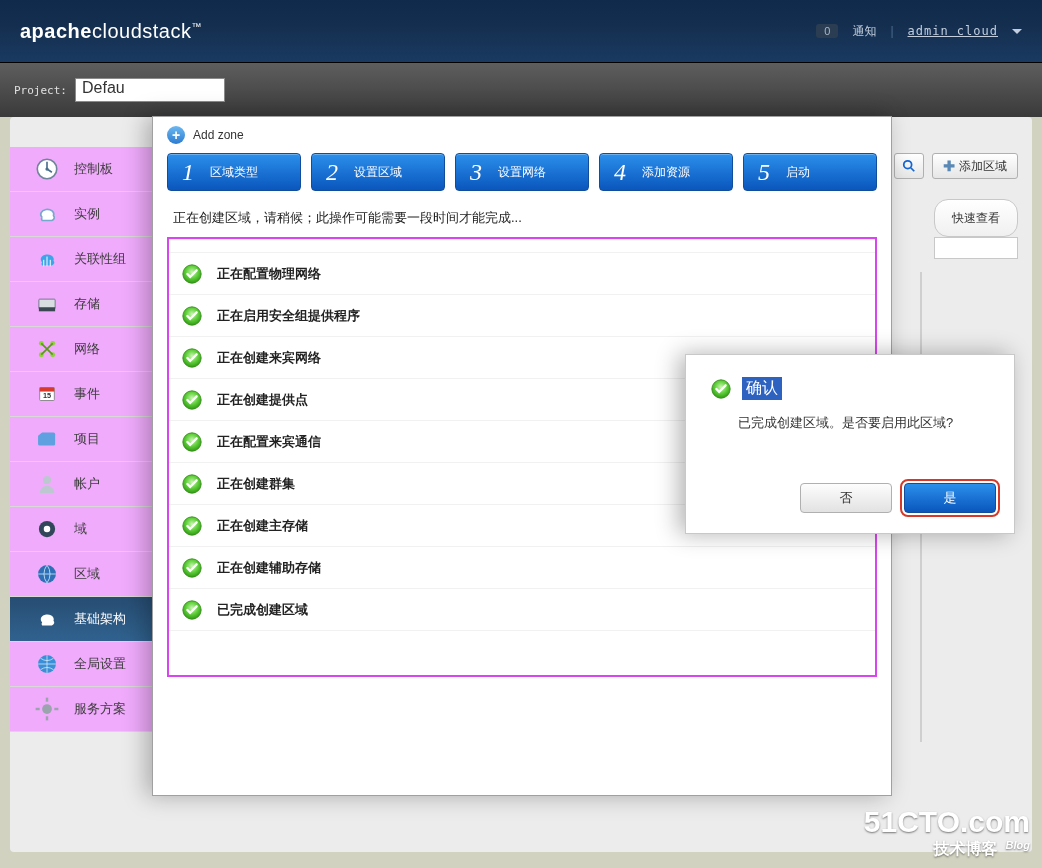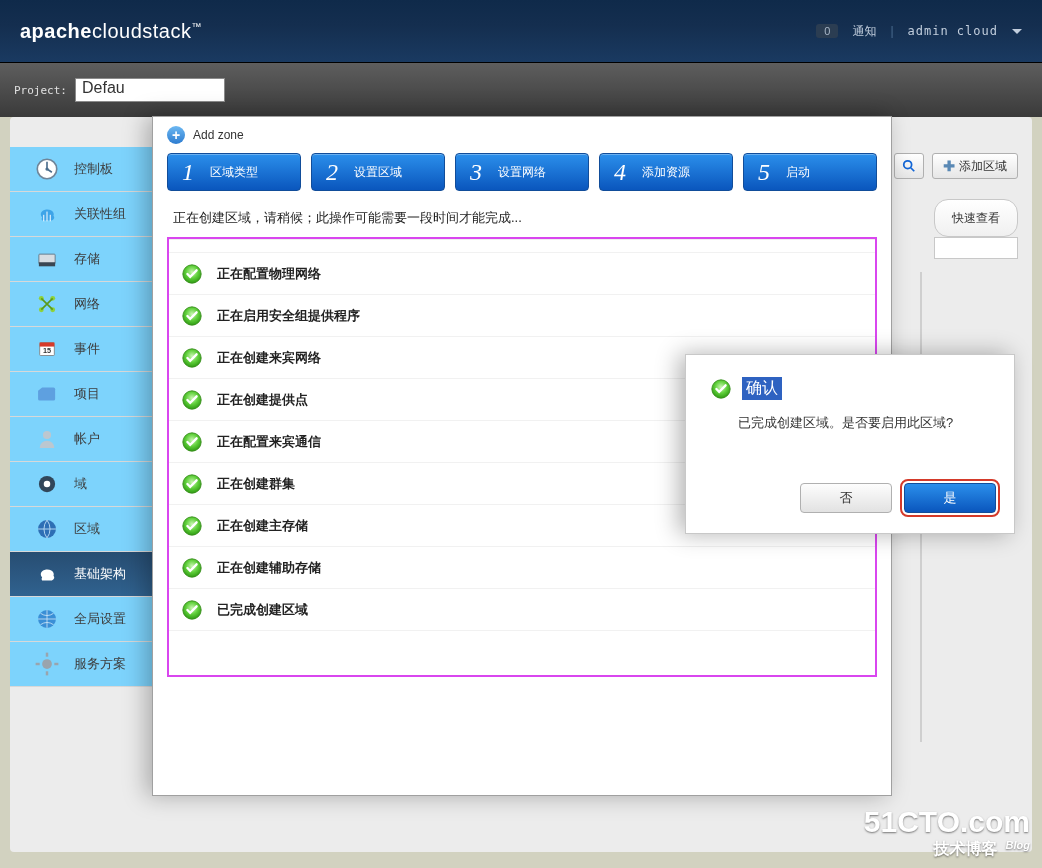--- a/index.html
+++ b/index.html
@@ -6,34 +6,34 @@
   body{font-family:"Helvetica Neue",Arial,sans-serif;font-size:12px;background:#d2d2c0;width:1042px;height:868px;overflow:hidden;position:relative;}
 
   
   .top-header{height:62px;background:linear-gradient(#0f2a4a,#142e4f 40%,#1a3a61);color:#fff;display:flex;align-items:center;padding:0 20px;}
   .logo{font-size:20px;font-weight:300;letter-spacing:0.5px;}
   .logo b{font-weight:700;}
   .logo sup{font-size:10px;}
   .header-right{margin-left:auto;display:flex;align-items:center;gap:14px;font-size:12px;color:#c2cedd;}
   .notif-badge{background:#2b3d52;border-radius:3px;color:#a8b6c7;padding:1px 8px;font-size:11px;}
   .sep{color:#4a6b8f;}
-  .user{font-family:monospace;letter-spacing:1px;}
+  .user{font-family:monospace;letter-spacing:1px;text-decoration:underline;}
   .chev-down{width:0;height:0;border-left:5px solid transparent;border-right:5px solid transparent;border-top:5px solid #c2cedd;display:inline-block;}
 
   
   .sub-header{height:55px;background:linear-gradient(#5e5e5e,#3a3a3a);display:flex;align-items:center;padding:0 14px;border-top:1px solid #000;}
   .proj-lbl{color:#e0e0e0;font-family:monospace;font-size:11px;margin-right:8px;}
   .proj-sel{height:24px;width:150px;background:#fff;border:1px solid #8a8a8a;padding:0 6px;font-size:16px;color:#333;}
 
   
   .outer{position:absolute;top:117px;left:10px;right:10px;height:735px;background:#ececec;border-radius:4px;}
 
   
   .sidebar{position:absolute;left:0;top:30px;width:230px;}
-  .sb-item{height:45px;display:flex;align-items:center;gap:14px;padding-left:24px;border-bottom:1px solid #d8d8d8;background:#7dd3fc;color:#3d3d3d;cursor:pointer;font-size:13px;}
+  .sb-item{height:45px;display:flex;align-items:center;gap:14px;padding-left:24px;border-bottom:1px solid #d8d8d8;background:#f0abfc;color:#3d3d3d;cursor:pointer;font-size:13px;}
   .sb-item.active{background:linear-gradient(#274d72,#30628f);color:#fff;}
   .sb-ico{width:26px;height:26px;display:flex;align-items:center;justify-content:center;}
 
   
   .top-btns{position:absolute;right:14px;top:36px;display:flex;gap:8px;}
   .btn-search{width:30px;height:26px;background:linear-gradient(#fff,#e6e6e6);border:1px solid #b0b0b0;border-radius:3px;display:flex;align-items:center;justify-content:center;font-size:14px;color:#1366d6;}
   .btn-addzone{height:26px;background:linear-gradient(#fff,#e6e6e6);border:1px solid #b0b0b0;border-radius:3px;padding:0 10px;display:flex;align-items:center;gap:4px;font-size:12px;color:#333;}
   .plus{color:#5a89b5;font-weight:bold;font-size:14px;}
 
   .quick-view{position:absolute;right:14px;top:82px;width:84px;height:38px;background:linear-gradient(#fff,#f0f0f0);border:1px solid #c8c8c8;border-radius:14px;display:flex;align-items:center;justify-content:center;font-size:12px;color:#333;}
@@ -110,20 +110,28 @@
   <div class="sidebar" id="sidebar">
       <div class="sb-item">
         <span class="sb-ico">
           <svg width="26" height="26" viewBox="0 0 32 32">
             <circle cx="16" cy="16" r="12" fill="#fff" stroke="#6f8599" stroke-width="2"></circle>
             <path d="M16 16 L16 7 M16 16 L22 20" stroke="#4a6d8c" stroke-width="2"></path>
             <circle cx="16" cy="16" r="2" fill="#4a6d8c"></circle>
           </svg>
         </span>
         <span>控制板</span>
+      </div>
+      <div class="sb-item">
+        <span class="sb-ico">
+          <svg width="26" height="26" viewBox="0 0 32 32">
+            <path d="M10 20 a8 6 0 1 1 14 -2 a5 4 0 0 1 -2 6 h-12 a5 4 0 0 1 0 -4" fill="#fff" stroke="#76a7cc" stroke-width="2"></path>
+          </svg>
+        </span>
+        <span>实例</span>
       </div>
       <div class="sb-item">
         <span class="sb-ico">
           <svg width="26" height="26" viewBox="0 0 32 32">
             <path d="M10 20 a8 6 0 1 1 14 -2 a5 4 0 0 1 -2 6 h-12 a5 4 0 0 1 0 -4" fill="#3ea4e8"></path>
             <path d="M12 17 v8 M16 13 v12 M20 17 v8" stroke="#fff" stroke-width="1.2"></path>
           </svg>
         </span>
         <span>关联性组</span>
       </div>

